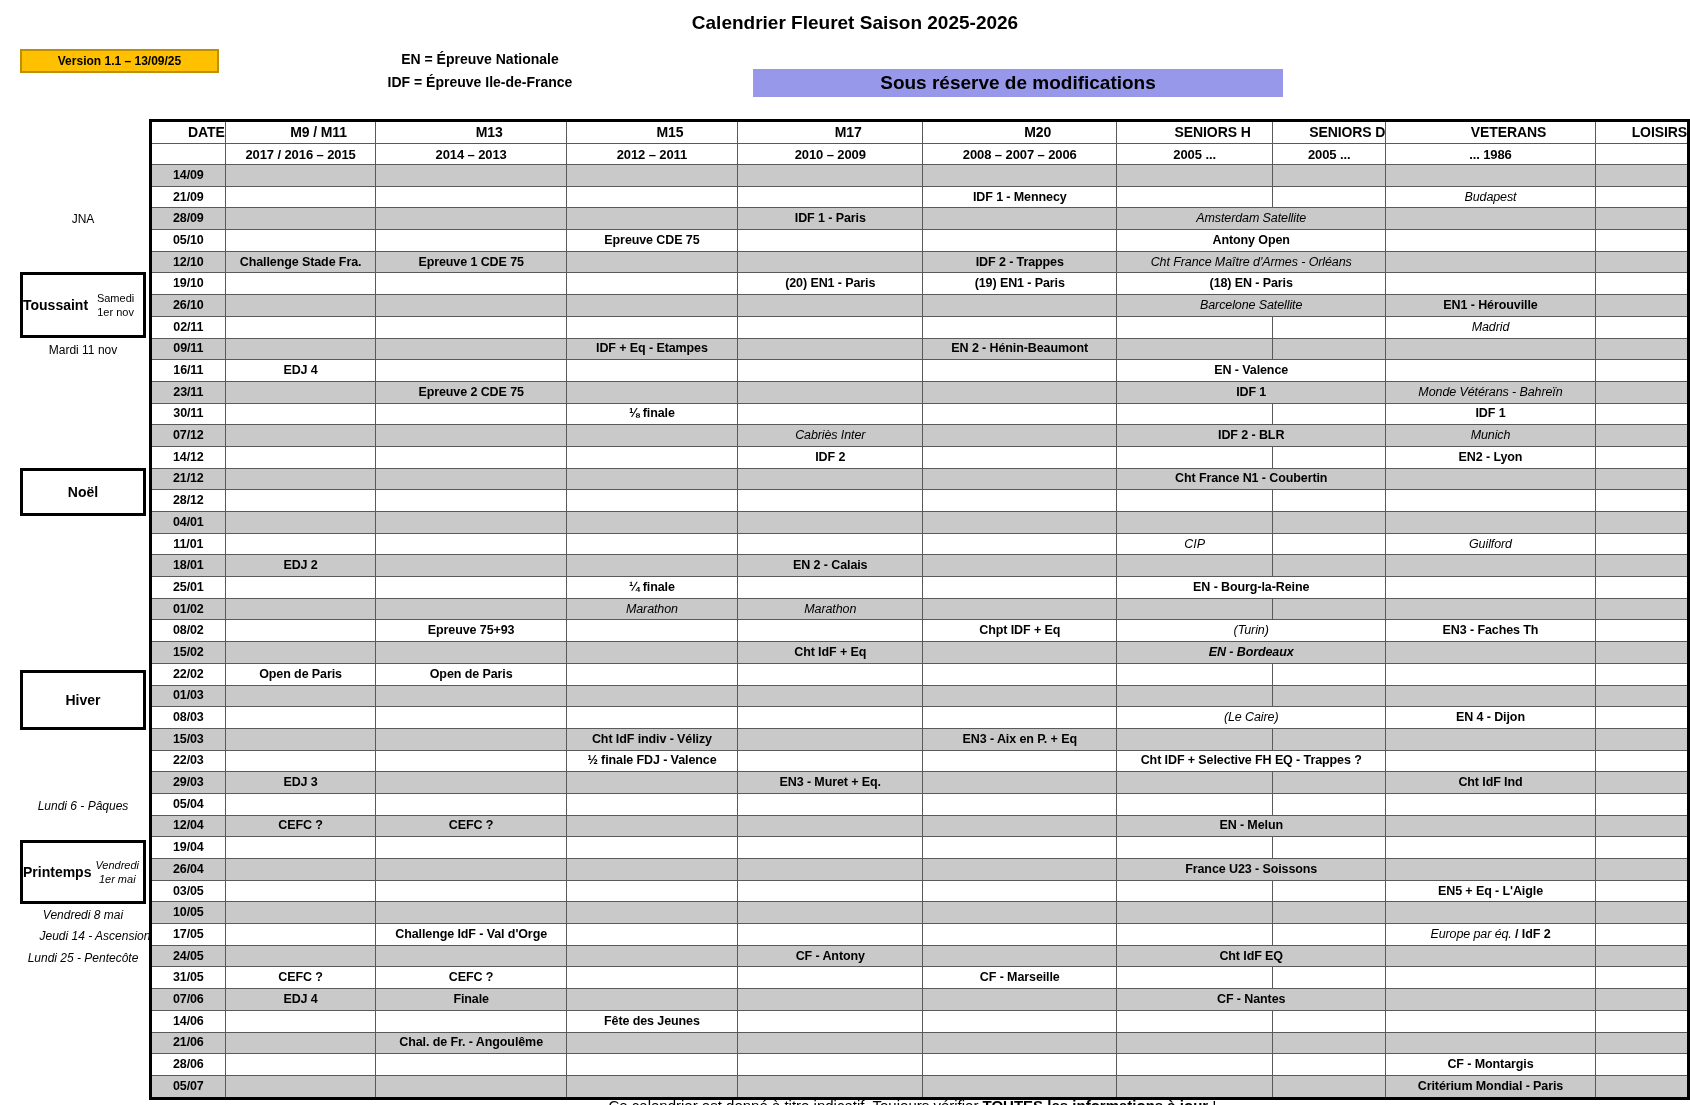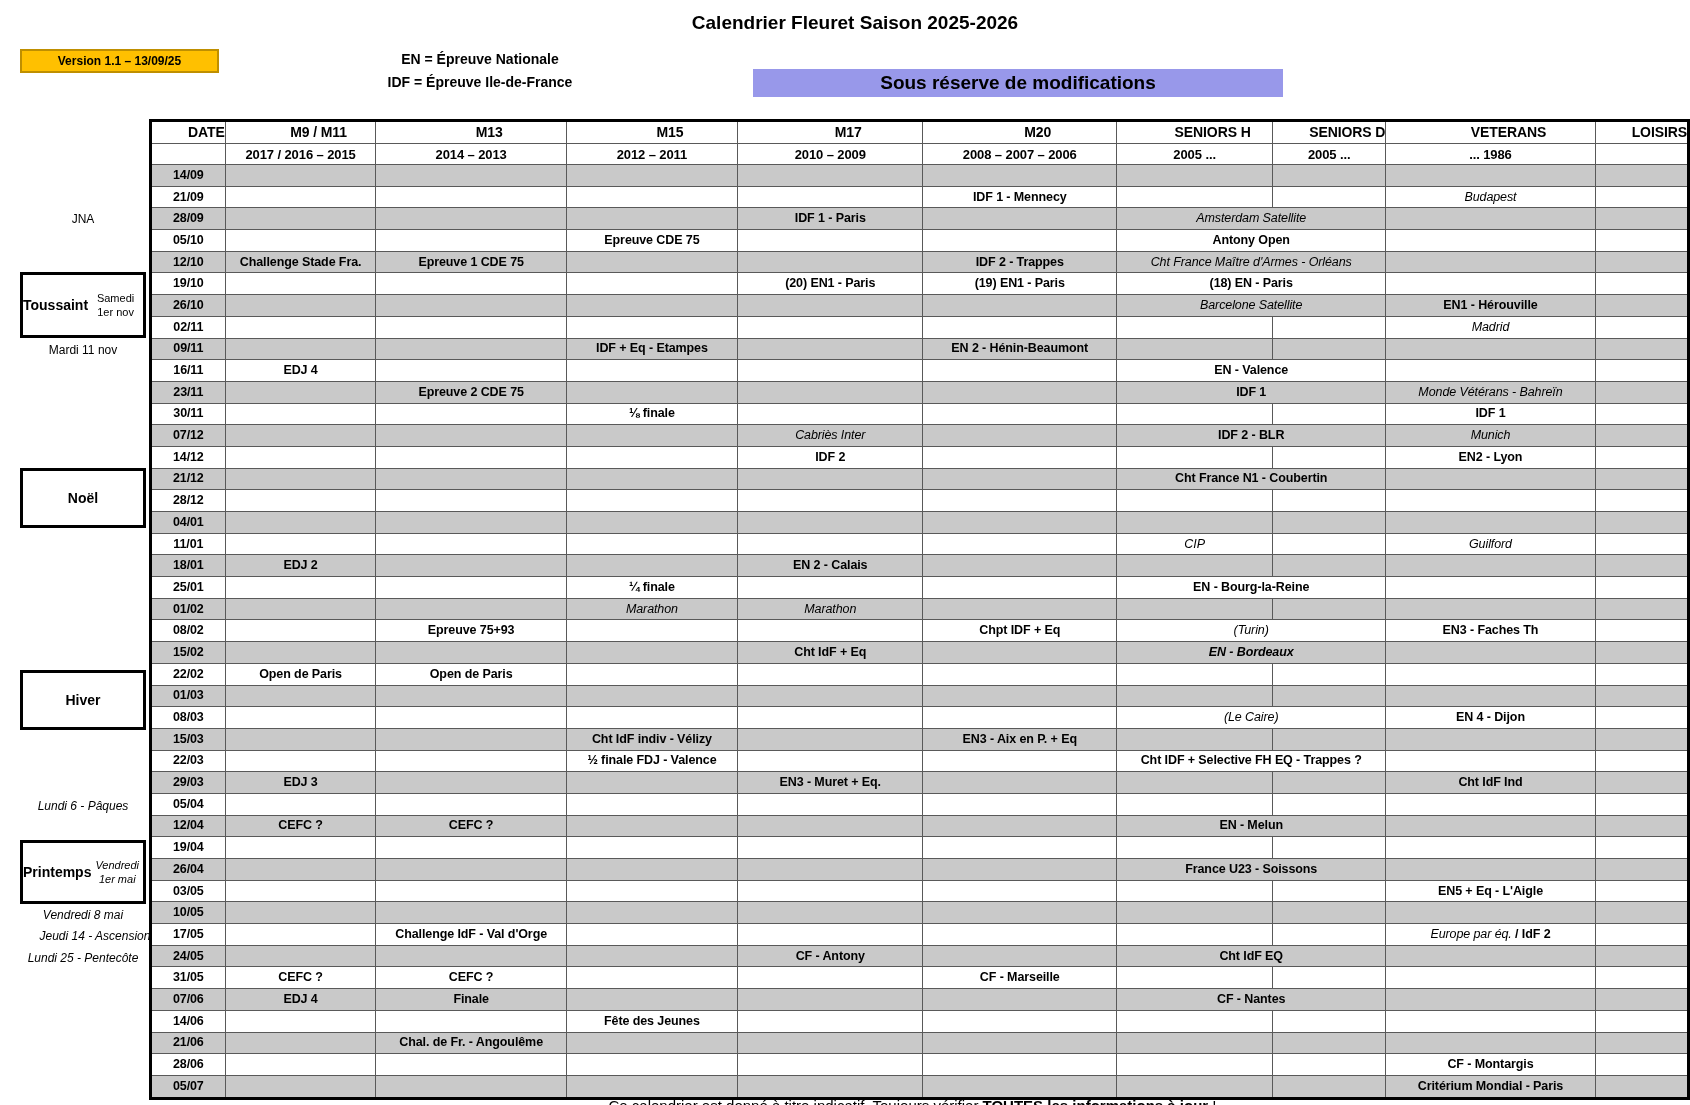--- a/index.html
+++ b/index.html
@@ -85,21 +85,21 @@
 
 <div class="banner">Sous réserve de modifications</div>
 
 <div id="margin-area">
     <div class="margin-label" style="top: 208px;">JNA</div>
     <div class="season-box" style="top: 272px; height: 66px;">
       <div class="tt">Toussaint</div>
       <div class="st">Samedi 1er nov</div>
     </div>
     <div class="margin-label" style="top: 339px;">Mardi 11 nov</div>
-    <div class="season-box" style="top: 468px; height: 60px;">
+    <div class="season-box" style="top: 468px; height: 48px;">
       <div class="tt">Noël</div>
     </div>
     <div class="season-box" style="top: 670px; height: 60px;">
       <div class="tt">Hiver</div>
     </div>
     <div class="margin-label it" style="top: 795px;">Lundi 6 - Pâques</div>
     <div class="season-box" style="top: 840px; height: 64px;">
       <div class="tt">Printemps</div>
       <div class="st it">Vendredi 1er mai</div>
     </div>

